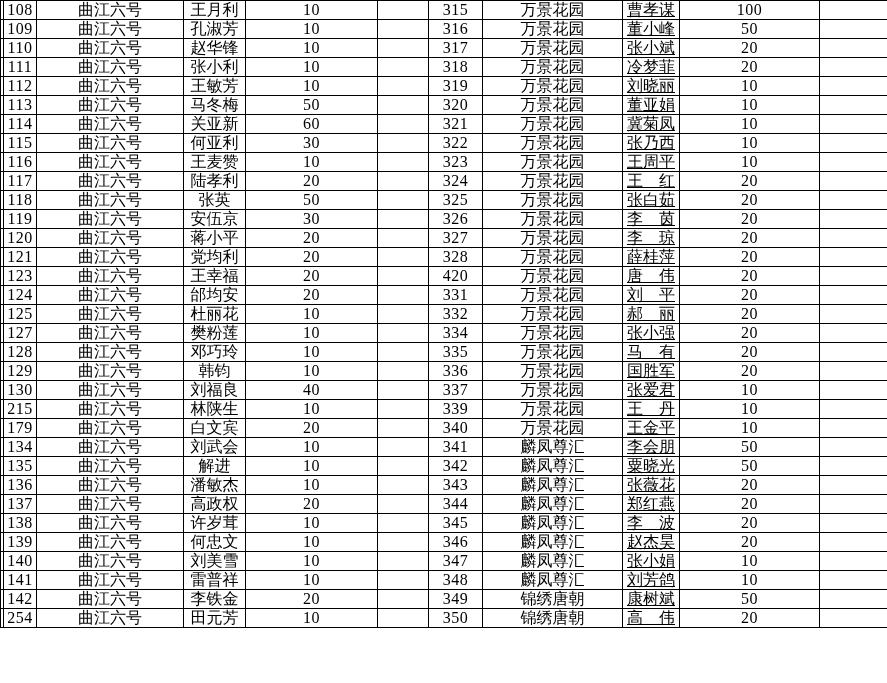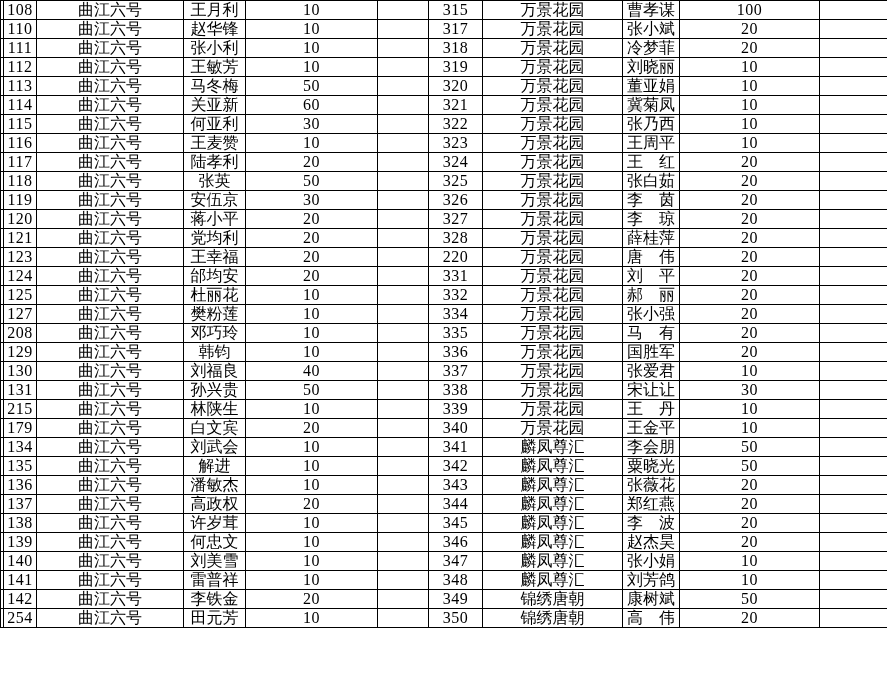--- a/index.html
+++ b/index.html
@@ -23,21 +23,21 @@
     vertical-align: middle;
     font-size: 16px;
     line-height: 18px;
     color: #000000;
     white-space: nowrap;
     overflow: hidden;
   }
   td.c-sliver { border-left: none; }
   td.c-last   { border-right: none; }
   td.c-amt, td.c-num { font-size: 15px; letter-spacing: 0.5px; }
-  td.u { }
+  td.u { text-decoration: underline; }
 </style>
 </head>
 <body>
 
 <table class="sheet">
   <colgroup>
     <col style="width:3px">
       <col style="width:33px">
       <col style="width:147px">
     <col style="width:62px">
@@ -58,20 +58,33 @@
         <td class="c-amt">10</td>
         <td class="c-empty"></td>
         <td class="c-num">315</td>
         <td class="c-loc">万景花园</td>
         <td class="c-name u">曹孝谋</td>
         <td class="c-amt">100</td>
         <td class="c-last"></td>
       </tr>
       <tr>
         <td class="c-sliver"></td>
+        <td class="c-num">109</td>
+        <td class="c-loc">曲江六号</td>
+        <td class="c-name">孔淑芳</td>
+        <td class="c-amt">10</td>
+        <td class="c-empty"></td>
+        <td class="c-num">316</td>
+        <td class="c-loc">万景花园</td>
+        <td class="c-name u">董小峰</td>
+        <td class="c-amt">50</td>
+        <td class="c-last"></td>
+      </tr>
+      <tr>
+        <td class="c-sliver"></td>
         <td class="c-num">110</td>
         <td class="c-loc">曲江六号</td>
         <td class="c-name">赵华锋</td>
         <td class="c-amt">10</td>
         <td class="c-empty"></td>
         <td class="c-num">317</td>
         <td class="c-loc">万景花园</td>
         <td class="c-name u">张小斌</td>
         <td class="c-amt">20</td>
         <td class="c-last"></td>
@@ -219,21 +232,21 @@
         <td class="c-amt">20</td>
         <td class="c-last"></td>
       </tr>
       <tr>
         <td class="c-sliver"></td>
         <td class="c-num">123</td>
         <td class="c-loc">曲江六号</td>
         <td class="c-name">王幸福</td>
         <td class="c-amt">20</td>
         <td class="c-empty"></td>
-        <td class="c-num">220</td>
+        <td class="c-num">420</td>
         <td class="c-loc">万景花园</td>
         <td class="c-name u">唐　伟</td>
         <td class="c-amt">20</td>
         <td class="c-last"></td>
       </tr>
       <tr>
         <td class="c-sliver"></td>
         <td class="c-num">124</td>
         <td class="c-loc">曲江六号</td>
         <td class="c-name">邰均安</td>
@@ -266,21 +279,21 @@
         <td class="c-amt">10</td>
         <td class="c-empty"></td>
         <td class="c-num">334</td>
         <td class="c-loc">万景花园</td>
         <td class="c-name u">张小强</td>
         <td class="c-amt">20</td>
         <td class="c-last"></td>
       </tr>
       <tr>
         <td class="c-sliver"></td>
-        <td class="c-num">208</td>
+        <td class="c-num">128</td>
         <td class="c-loc">曲江六号</td>
         <td class="c-name">邓巧玲</td>
         <td class="c-amt">10</td>
         <td class="c-empty"></td>
         <td class="c-num">335</td>
         <td class="c-loc">万景花园</td>
         <td class="c-name u">马　有</td>
         <td class="c-amt">20</td>
         <td class="c-last"></td>
       </tr>
@@ -301,33 +314,20 @@
         <td class="c-sliver"></td>
         <td class="c-num">130</td>
         <td class="c-loc">曲江六号</td>
         <td class="c-name">刘福良</td>
         <td class="c-amt">40</td>
         <td class="c-empty"></td>
         <td class="c-num">337</td>
         <td class="c-loc">万景花园</td>
         <td class="c-name u">张爱君</td>
         <td class="c-amt">10</td>
-        <td class="c-last"></td>
-      </tr>
-      <tr>
-        <td class="c-sliver"></td>
-        <td class="c-num">131</td>
-        <td class="c-loc">曲江六号</td>
-        <td class="c-name">孙兴贵</td>
-        <td class="c-amt">50</td>
-        <td class="c-empty"></td>
-        <td class="c-num">338</td>
-        <td class="c-loc">万景花园</td>
-        <td class="c-name u">宋让让</td>
-        <td class="c-amt">30</td>
         <td class="c-last"></td>
       </tr>
       <tr>
         <td class="c-sliver"></td>
         <td class="c-num">215</td>
         <td class="c-loc">曲江六号</td>
         <td class="c-name">林陕生</td>
         <td class="c-amt">10</td>
         <td class="c-empty"></td>
         <td class="c-num">339</td>

